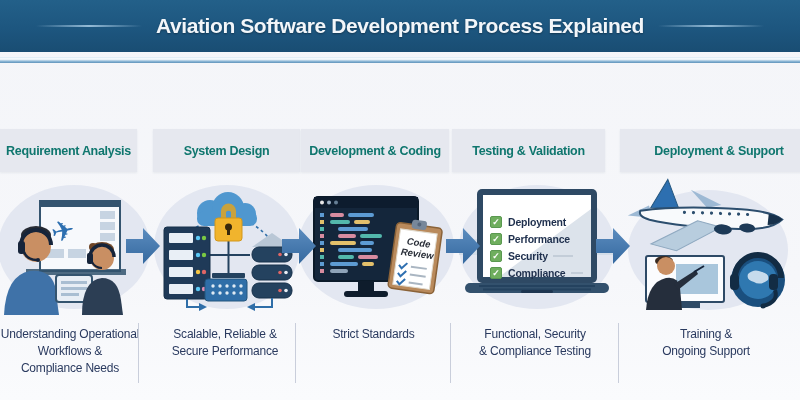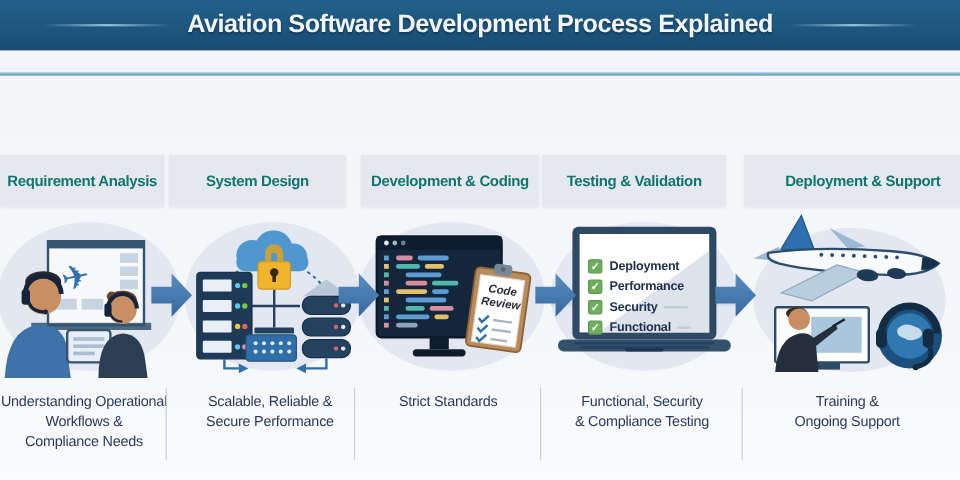--- a/index.html
+++ b/index.html
@@ -4,21 +4,21 @@
 <style>
   html,body{margin:0;padding:0;background:#e9e9ee;}
   *{box-sizing:border-box;}
   .canvas{
     position:relative;width:800px;height:400px;overflow:hidden;
     background:linear-gradient(180deg,#f4f5f9 0%,#f6f7fa 70%,#fafbfd 100%);
     font-family:"Liberation Sans", sans-serif;
   }
   
   .header{
-    position:absolute;left:0;top:0;width:800px;height:42px;
+    position:absolute;left:0;top:0;width:800px;height:52px;
     background:linear-gradient(180deg,#236089 0%,#1d567f 55%,#194d73 100%);
     display:flex;align-items:center;justify-content:center;gap:14px;padding:0 36px;
   }
   .hline{height:2px;flex:1 1 auto;max-width:190px;
     background:linear-gradient(90deg,rgba(170,205,230,0),rgba(170,205,230,.85),rgba(170,205,230,0));}
   .title{
     color:#f2f6fa;font-size:21px;font-weight:bold;letter-spacing:-0.4px;
     white-space:nowrap;margin:0;text-shadow:0 1px 2px rgba(0,0,0,.35);
   }
   .stripe{
@@ -69,21 +69,21 @@
   <div class="header">
     <div class="hline"></div>
     <h1 class="title">Aviation Software Development Process Explained</h1>
     <div class="hline"></div>
   </div>
   <div class="stripe"></div>
 
   <div class="stage-box" style="left:0;width:137px">
       <span>Requirement Analysis</span>
     </div>
-  <div class="stage-box" style="left:141px;width:147px">
+  <div class="stage-box" style="left:153px;width:147px">
       <span>System Design</span>
     </div>
   <div class="stage-box" style="left:301px;width:148px">
       <span>Development &amp; Coding</span>
     </div>
   <div class="stage-box" style="left:452px;width:153px">
       <span>Testing &amp; Validation</span>
     </div>
   <div class="stage-box" style="left:620px;width:198px">
       <span>Deployment &amp; Support</span>
@@ -271,21 +271,21 @@
       <span class="chk-box">✓</span>
       <span class="chk-label">Performance</span>
     </div>
     <div class="chk-row">
       <span class="chk-box">✓</span>
       <span class="chk-label">Security</span>
       <span class="chk-line w22"></span>
     </div>
     <div class="chk-row">
       <span class="chk-box">✓</span>
-      <span class="chk-label">Functional</span>
+      <span class="chk-label">Compliance</span>
       <span class="chk-line w14"></span>
     </div>
   </div>
 
   <svg class="art" style="left:620px;top:178px" width="176" height="140" viewBox="0 0 176 140">
     <ellipse cx="88" cy="72" rx="80" ry="60" fill="#e3e7f1"></ellipse>
     <g transform="rotate(6 90 40)">
       <polygon points="28,34 8,46 34,46" fill="#9db9d4"></polygon>
       <polygon points="30,36 44,6 58,34" fill="#2d6fb0" stroke="#24567f"></polygon>
       <polygon points="86,30 68,14 100,26" fill="#9db9d4"></polygon>

